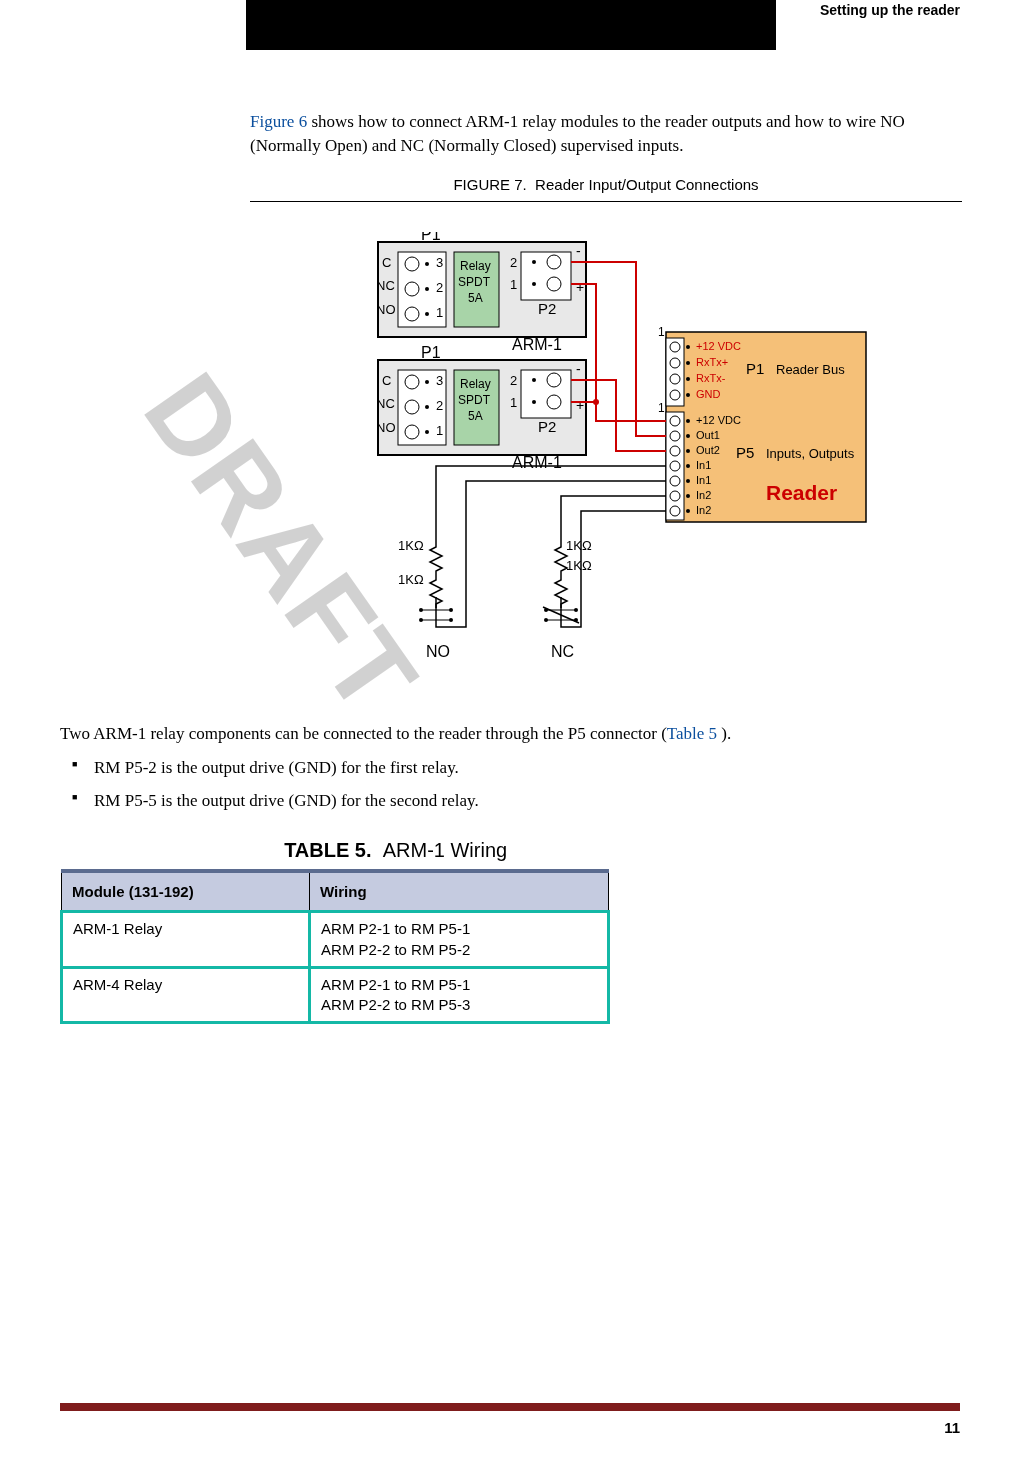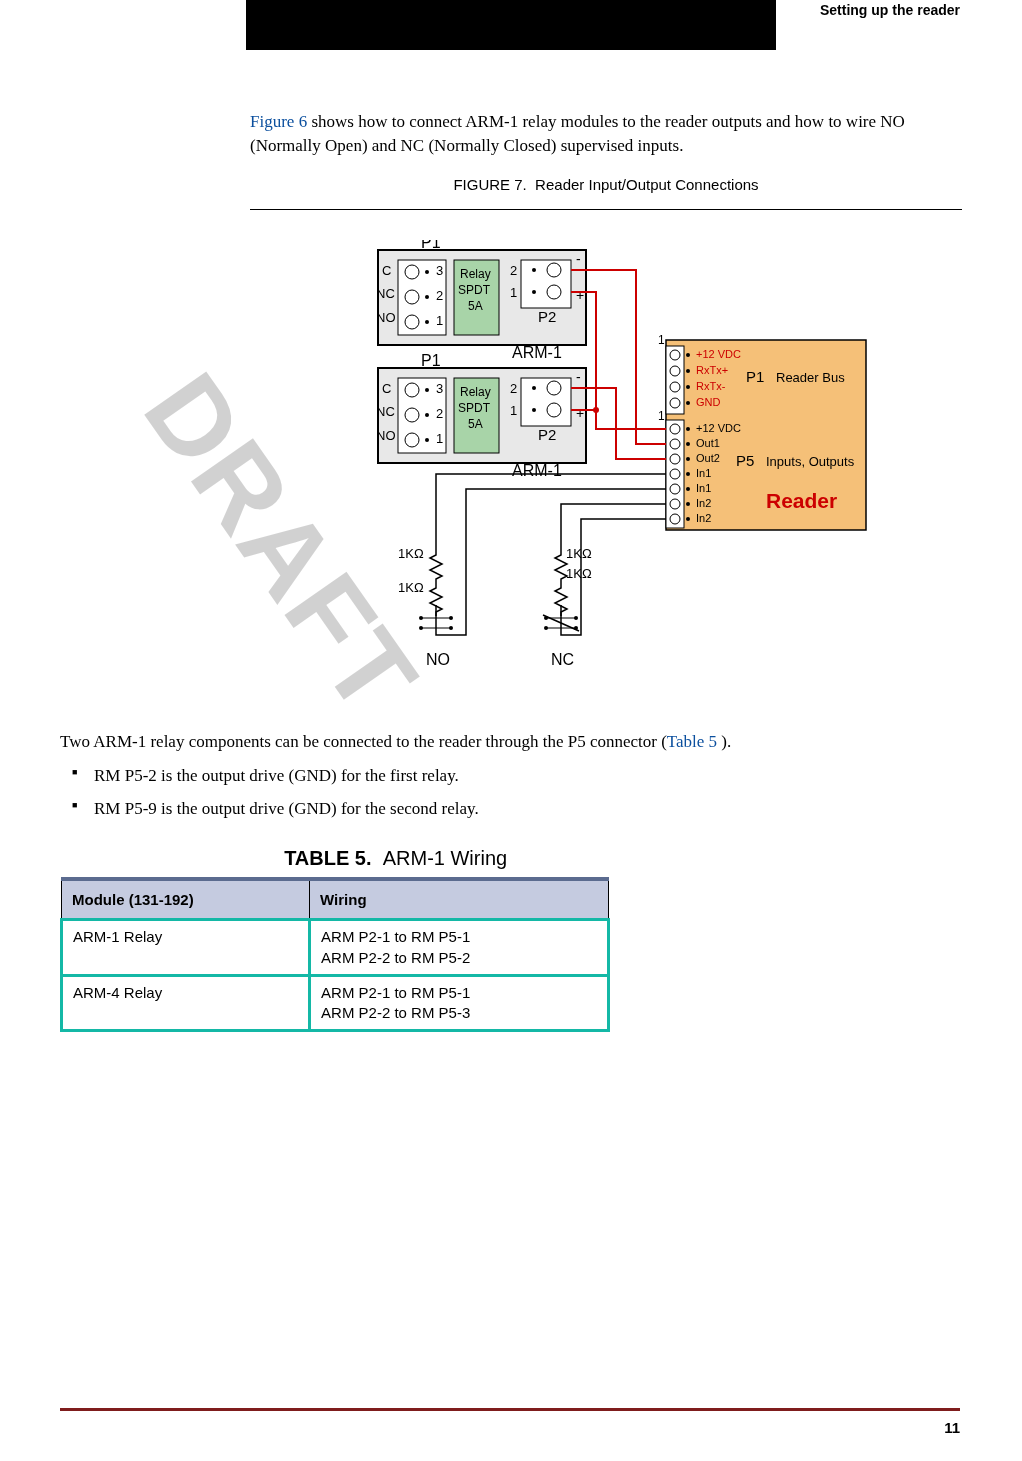--- a/index.html
+++ b/index.html
@@ -47,21 +47,21 @@
       font-size: 17px;
       line-height: 1.4;
       margin-bottom: 18px;
     }
     .fig-link, .table-link { color: #0b4f9e; }
     .figure-caption {
       font-family: Arial, Helvetica, sans-serif;
       font-size: 15px;
       text-align: center;
       border-bottom: 1px solid #000;
-      padding-bottom: 16px;
+      padding-bottom: 8px;
       margin-bottom: 30px;
     }
     .figure-box {
       display: flex;
       justify-content: center;
       margin-bottom: 50px;
       position: relative;
     }
     .diagram-svg {
       width: 540px;
@@ -145,21 +145,21 @@
       vertical-align: top;
       line-height: 1.35;
     }
     .footer {
       position: absolute;
       bottom: 25px;
       right: 62px;
       font-family: Arial, Helvetica, sans-serif;
       font-weight: bold;
       font-size: 15px;
-      border-top: 3px solid #7f1d1d;
+      border-top: 8px solid #7f1d1d;
       width: 900px;
       text-align: right;
       padding-top: 8px;
     }
     .page-wrapper { min-height: 1461px; position: relative; }
   </style>
 </head>
 <body>
 
 <div class="page-wrapper">
@@ -327,21 +327,21 @@
           <line x1="207" y1="375" x2="243" y2="391" stroke="#000" stroke-width="1.5"></line>
           <text x="215" y="425" font-size="16">NC</text>
         </svg>
       </div>
 
       <div class="section-row">
         <div class="section-body">
           <span>Two ARM-1 relay components can be connected to the reader through the P5 connector (</span><span class="table-link">Table 5</span><span> ).</span>
           <ul class="bullets">
             <li>RM P5-2 is the output drive (GND) for the first relay.</li>
-            <li>RM P5-9 is the output drive (GND) for the second relay.</li>
+            <li>RM P5-5 is the output drive (GND) for the second relay.</li>
           </ul>
 
           <div class="table-caption">
             <b><span>TABLE 5.</span></b>&nbsp;&nbsp;<span>ARM-1 Wiring</span>
           </div>
           <table class="data-table">
             <tbody>
                 <tr class="top-line">
               <th>Module (131-192)</th>
               <th>Wiring</th>

